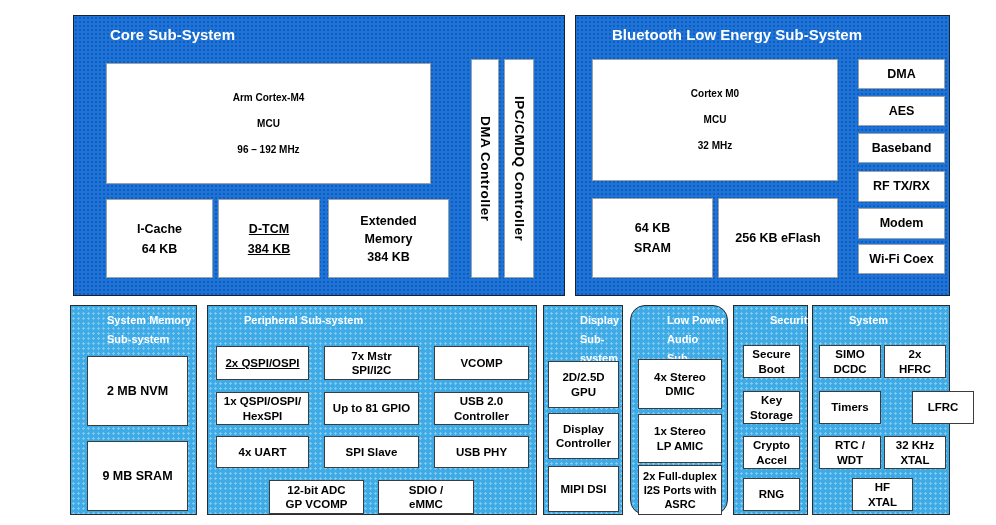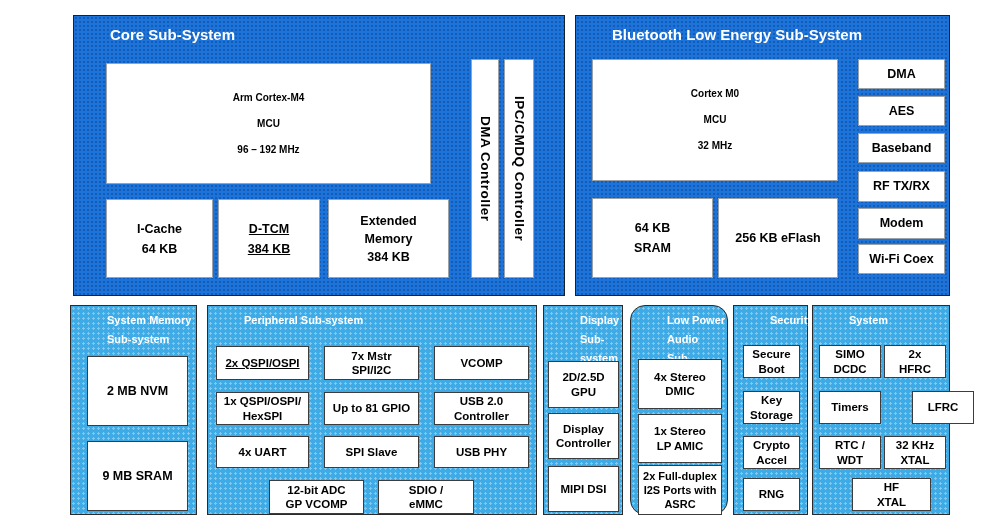--- a/index.html
+++ b/index.html
@@ -146,17 +146,17 @@
     <div class="wbox botstyle cell" style="left:6px;top:39px;width:62px;height:33px;">SIMO
 DCDC</div>
     <div class="wbox botstyle cell" style="left:71px;top:39px;width:62px;height:33px;">2x
 HFRC</div>
     <div class="wbox botstyle cell" style="left:6px;top:85px;width:62px;height:33px;">Timers</div>
     <div class="wbox botstyle cell" style="left:71px;top:85px;width:62px;height:33px;margin-left:28px;">LFRC</div>
     <div class="wbox botstyle cell" style="left:6px;top:130px;width:62px;height:33px;">RTC /
 WDT</div>
     <div class="wbox botstyle cell" style="left:71px;top:130px;width:62px;height:33px;">32 KHz
 XTAL</div>
-    <div class="wbox botstyle cell" style="left:39px;top:172px;width:79px;height:33px;">HF
+    <div class="wbox botstyle cell" style="left:39px;top:172px;width:61px;height:33px;">HF
 XTAL</div>
   </section>
 
 </div>
 
 </body></html>

